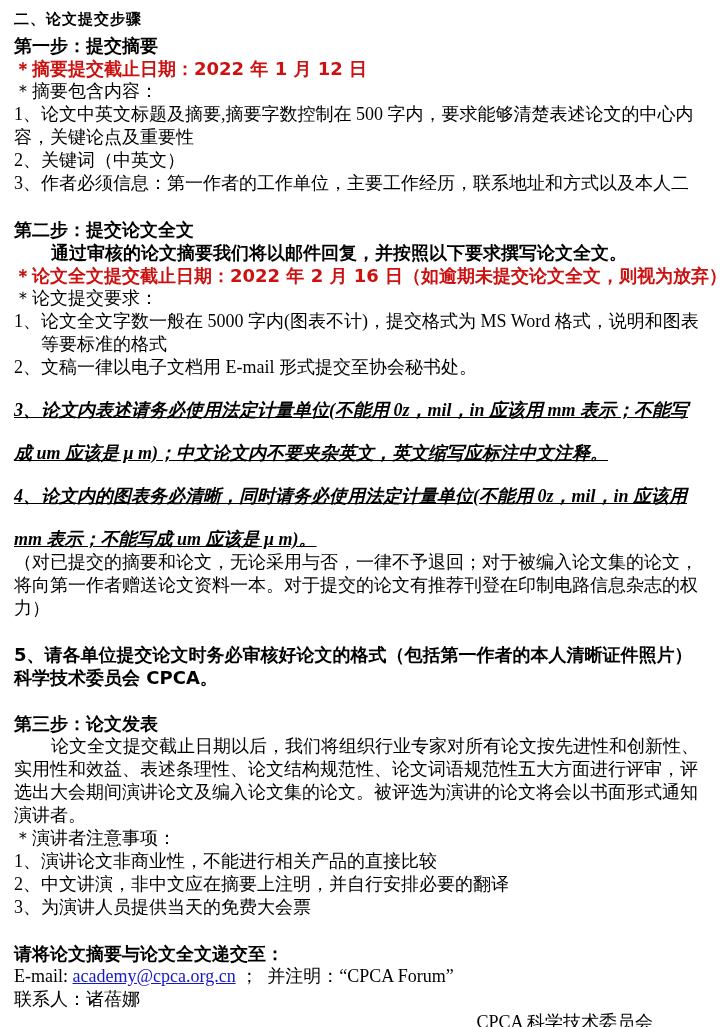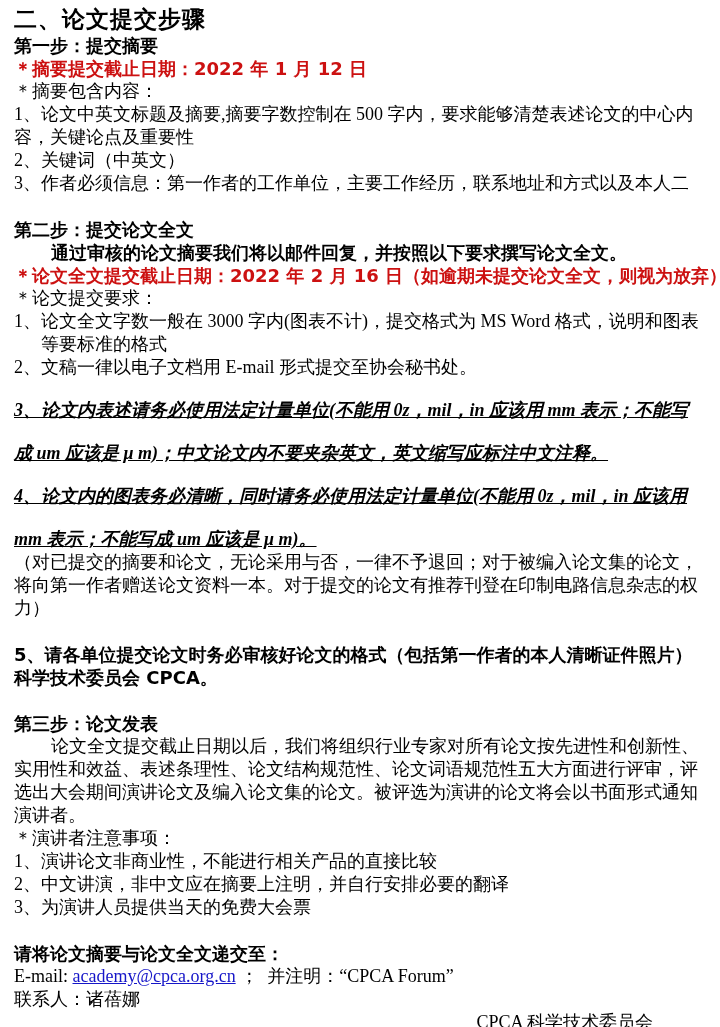--- a/index.html
+++ b/index.html
@@ -18,21 +18,21 @@
     padding: 4px 10px 0 14px;
   }
   .para {
     white-space: pre;
     font-size: 18px;
     line-height: 23px;
     min-height: 23px;
     font-family: "Liberation Serif", serif;
   }
   .para.title {
-    font-size: 23px;
+    font-size: 15px;
     line-height: 30px;
     min-height: 30px;
     font-weight: bold;
     font-family: "DejaVu Sans", sans-serif;
     letter-spacing: 1px;
   }
   .para.bold {
     font-weight: bold;
     font-family: "DejaVu Sans", sans-serif;
   }
@@ -65,21 +65,21 @@
     <div class="para plain"><span>＊摘要包含内容：</span></div>
     <div class="para plain"><span>1、论文中英文标题及摘要,摘要字数控制在 500 字内，要求能够清楚表述论文的中心内</span></div>
     <div class="para plain"><span>容，关键论点及重要性</span></div>
     <div class="para plain"><span>2、关键词（中英文）</span></div>
     <div class="para plain"><span>3、作者必须信息：第一作者的工作单位，主要工作经历，联系地址和方式以及本人二</span></div>
     <div class="para blank"></div>
     <div class="para bold"><span>第二步：提交论文全文</span></div>
     <div class="para bold" style="padding-left: 37px;"><span>通过审核的论文摘要我们将以邮件回复，并按照以下要求撰写论文全文。</span></div>
     <div class="para red"><span>＊论文全文提交截止日期：2022 年 2 月 16 日（如逾期未提交论文全文，则视为放弃）</span></div>
     <div class="para plain"><span>＊论文提交要求：</span></div>
-    <div class="para plain"><span>1、论文全文字数一般在 3000 字内(图表不计)，提交格式为 MS Word 格式，说明和图表</span></div>
+    <div class="para plain"><span>1、论文全文字数一般在 5000 字内(图表不计)，提交格式为 MS Word 格式，说明和图表</span></div>
     <div class="para plain" style="padding-left: 27px;"><span>等要标准的格式</span></div>
     <div class="para plain"><span>2、文稿一律以电子文档用 E-mail 形式提交至协会秘书处。</span></div>
     <div class="para iu"><span>3、论文内表述请务必使用法定计量单位(不能用 0z，mil，in 应该用 mm 表示；不能写</span></div>
     <div class="para iu"><span>成 um 应该是 μ m)；中文论文内不要夹杂英文，英文缩写应标注中文注释。</span></div>
     <div class="para iu"><span>4、论文内的图表务必清晰，同时请务必使用法定计量单位(不能用 0z，mil，in 应该用</span></div>
     <div class="para iu"><span>mm 表示；不能写成 um 应该是 μ m)。</span></div>
     <div class="para plain"><span>（对已提交的摘要和论文，无论采用与否，一律不予退回；对于被编入论文集的论文，</span></div>
     <div class="para plain"><span>将向第一作者赠送论文资料一本。对于提交的论文有推荐刊登在印制电路信息杂志的权</span></div>
     <div class="para plain"><span>力）</span></div>
     <div class="para blank"></div>

